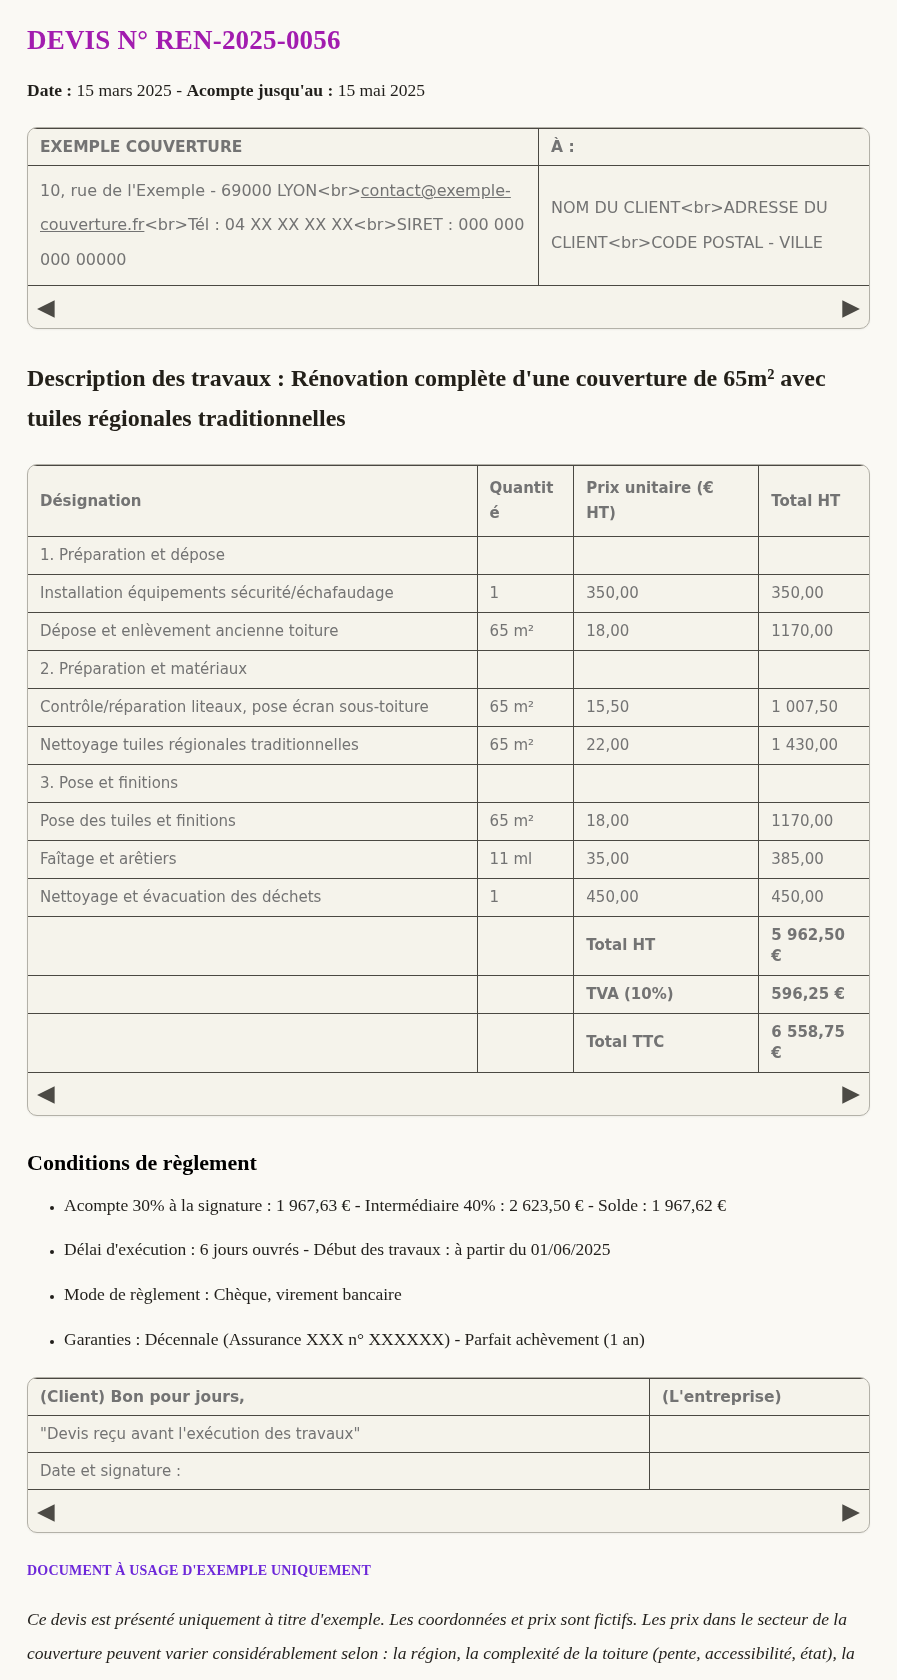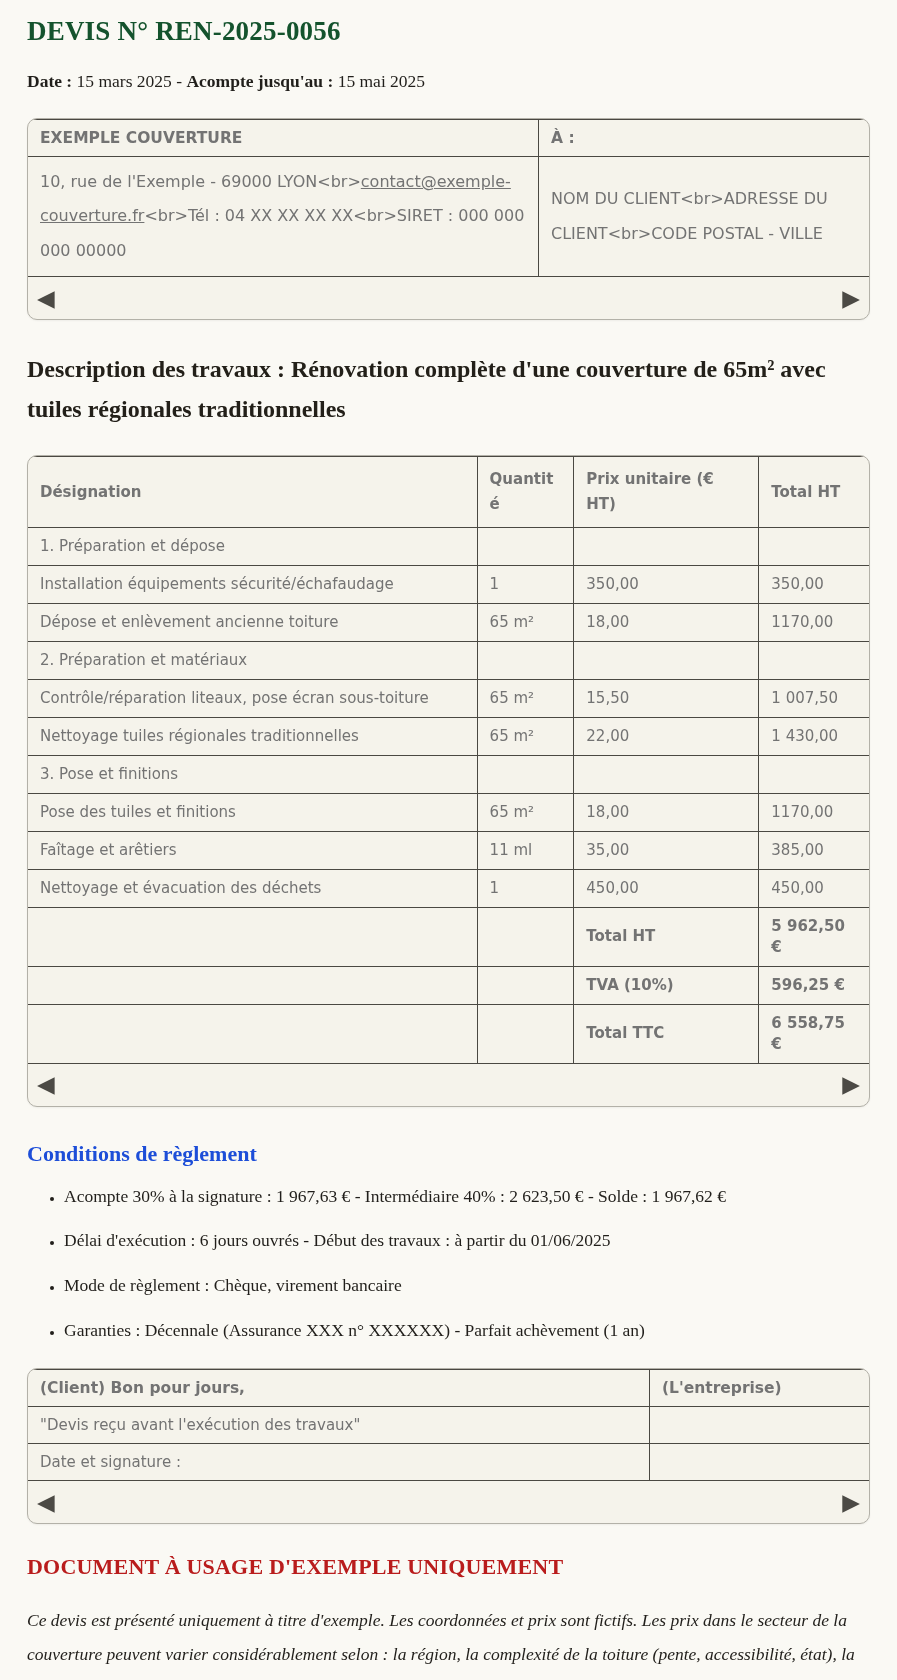--- a/index.html
+++ b/index.html
@@ -8,23 +8,23 @@
     width: 897px;
     background: #FAF9F4;
     color: #211F1B;
     font-family: "Liberation Serif", serif;
   }
   .page { padding: 12px 27px 40px 27px; width: 897px; }
 
   h1.doc-title {
     font-size: 27px;
     font-weight: bold;
-    margin: 4px 0 0 0;
+    margin: 13px 0 0 0;
     letter-spacing: 0.2px;
-    color: #14532d;
+    color: #a21caf;
   }
   .dateline {
     margin-top: 24px;
     font-size: 17.5px;
   }
   .dateline .lbl { font-weight: bold; }
 
   .tbl-wrap {
     margin-top: 26px;
     background: #F5F3EB;
@@ -89,36 +89,36 @@
     font-size: 24px;
     font-weight: bold;
     line-height: 1.65;
     margin: 30px 0 12px 0;
     color: #232019;
   }
   h3.cond-heading {
     font-size: 22px;
     font-weight: bold;
     margin: 34px 0 0 0;
-    color: #1d4ed8;
+    color: #000000;
   }
   ul.cond-list {
     margin: 18px 0 0 0;
     padding-left: 37px;
     font-size: 17.5px;
   }
   ul.cond-list li { margin-bottom: 21px; line-height: 1.35; }
   ul.cond-list li::marker { font-size: 12px; }
 
   h4.footer-heading {
-    font-size: 22px;
+    font-size: 14px;
     font-weight: bold;
     margin: 30px 0 0 0;
     letter-spacing: 0.2px;
-    color: #b91c1c;
+    color: #6d28d9;
   }
   p.disclaimer {
     font-style: italic;
     font-size: 17.5px;
     line-height: 1.9;
     margin: 24px 0 0 0;
   }
 </style>
 </head>
 <body>

